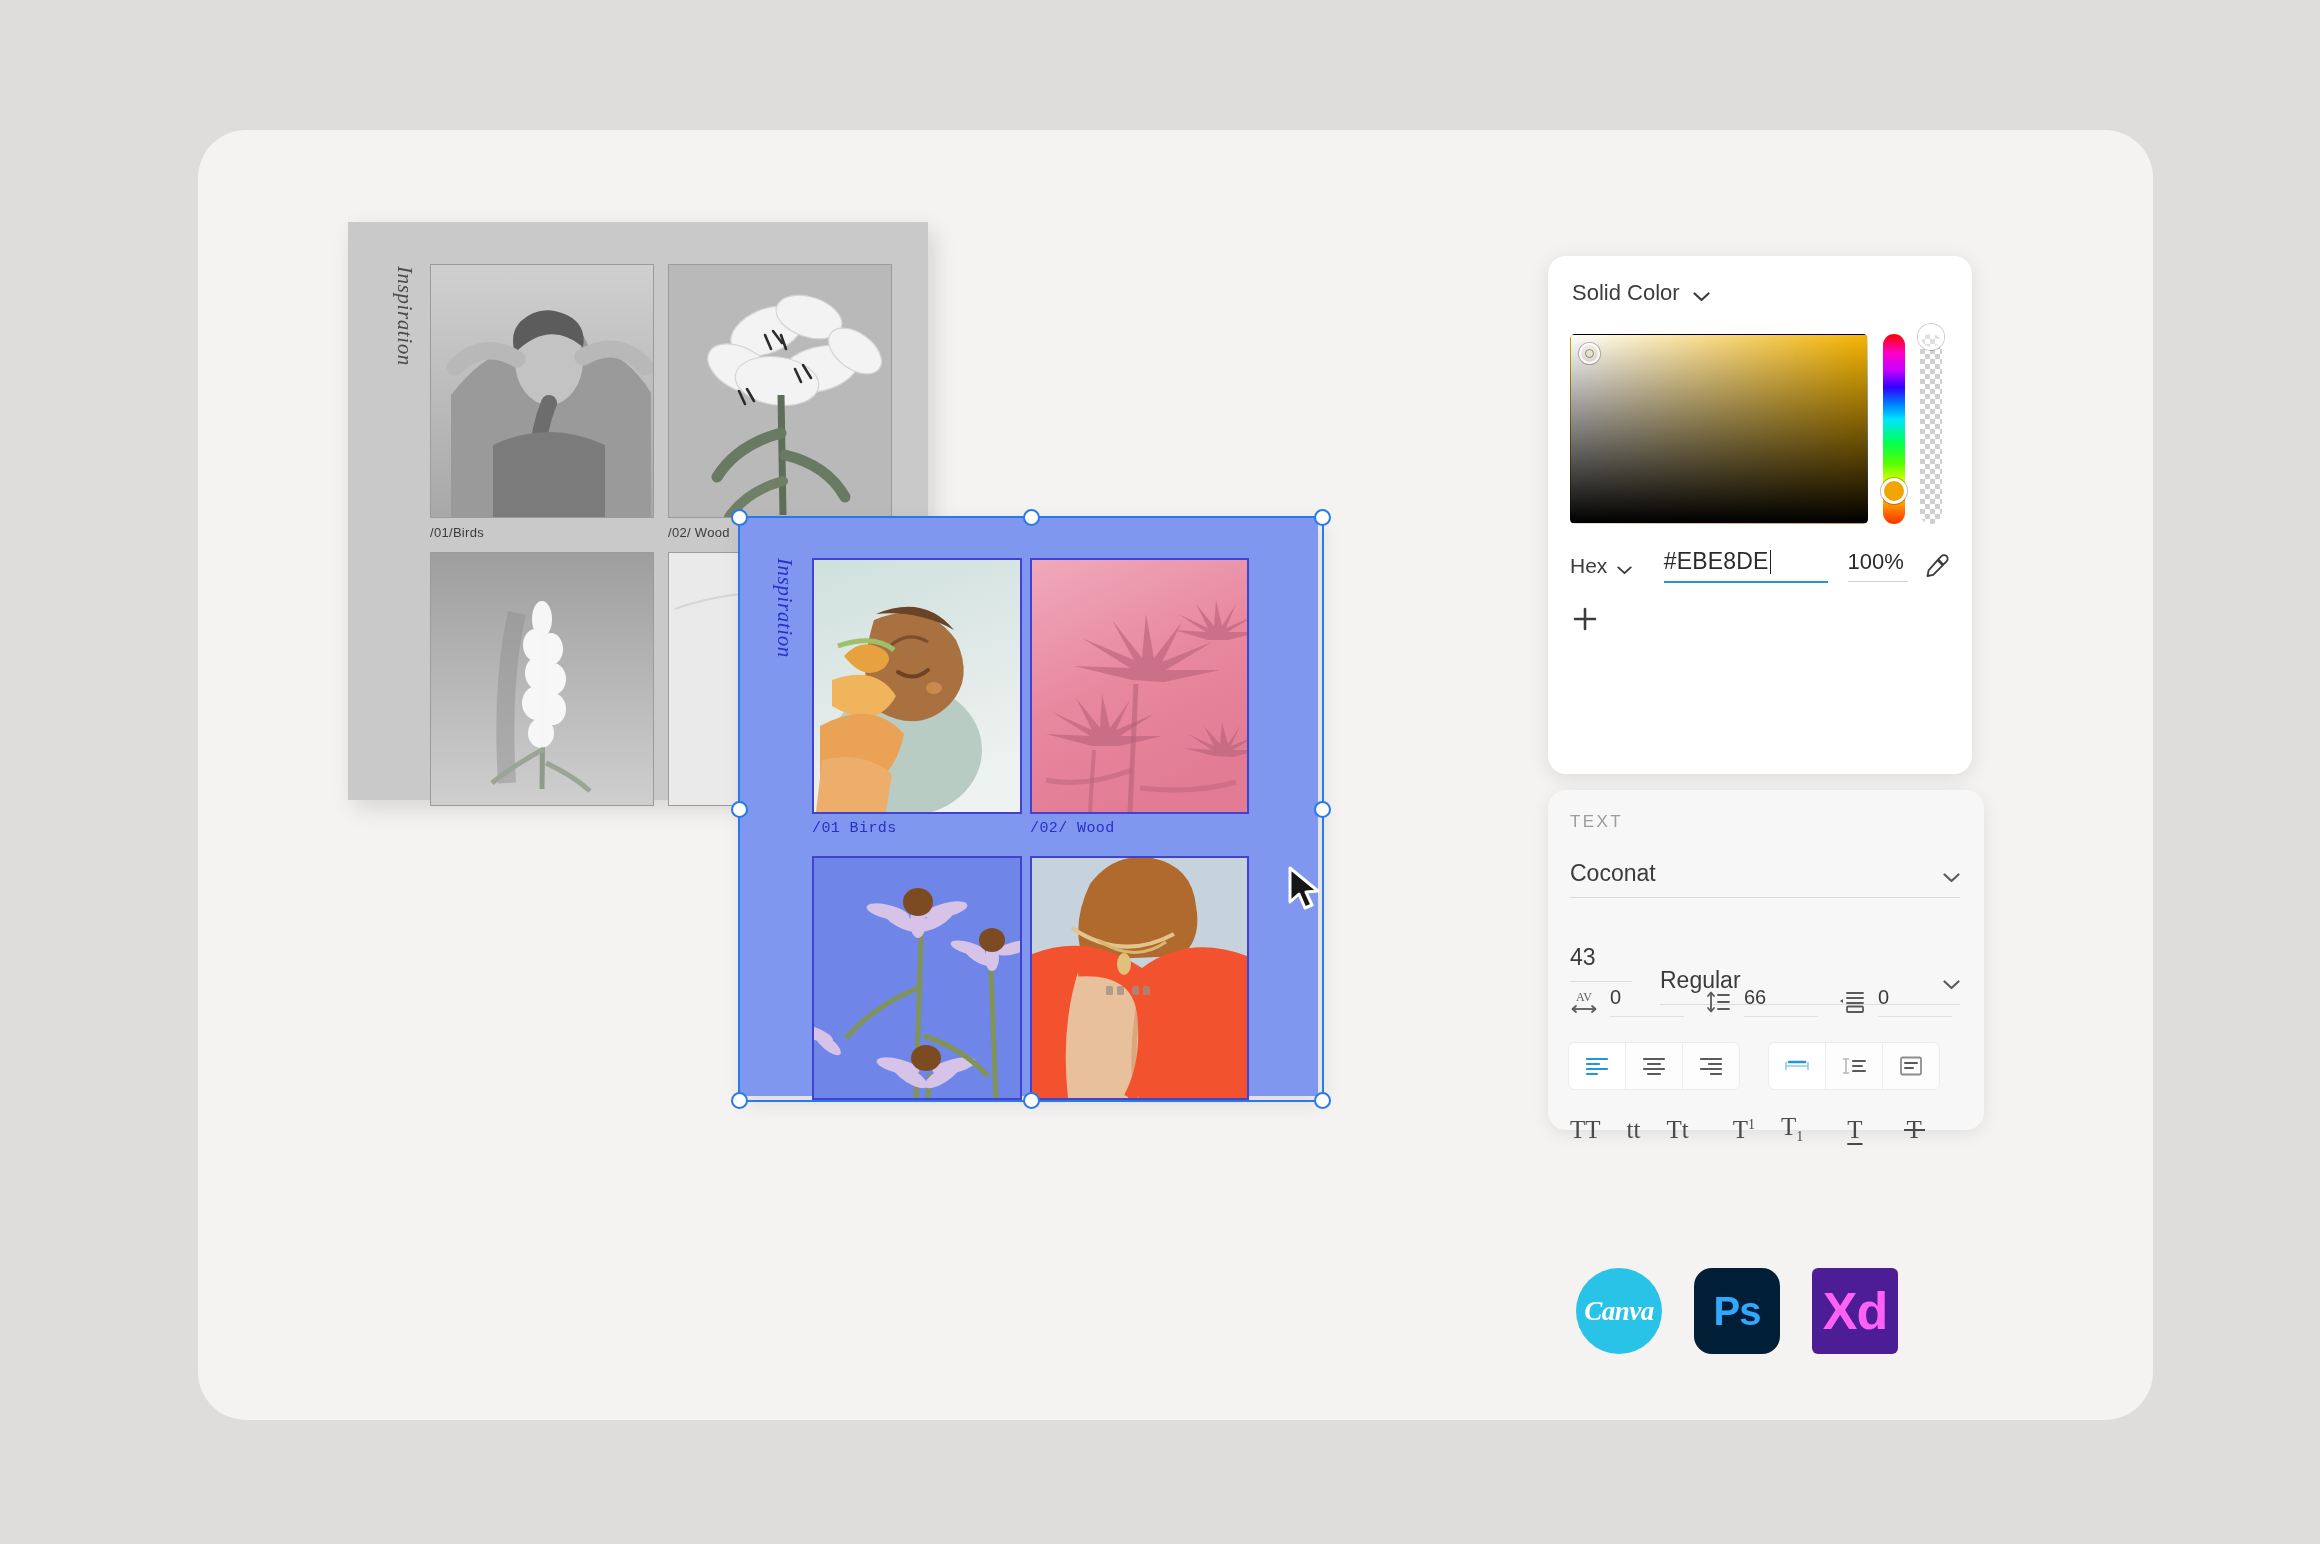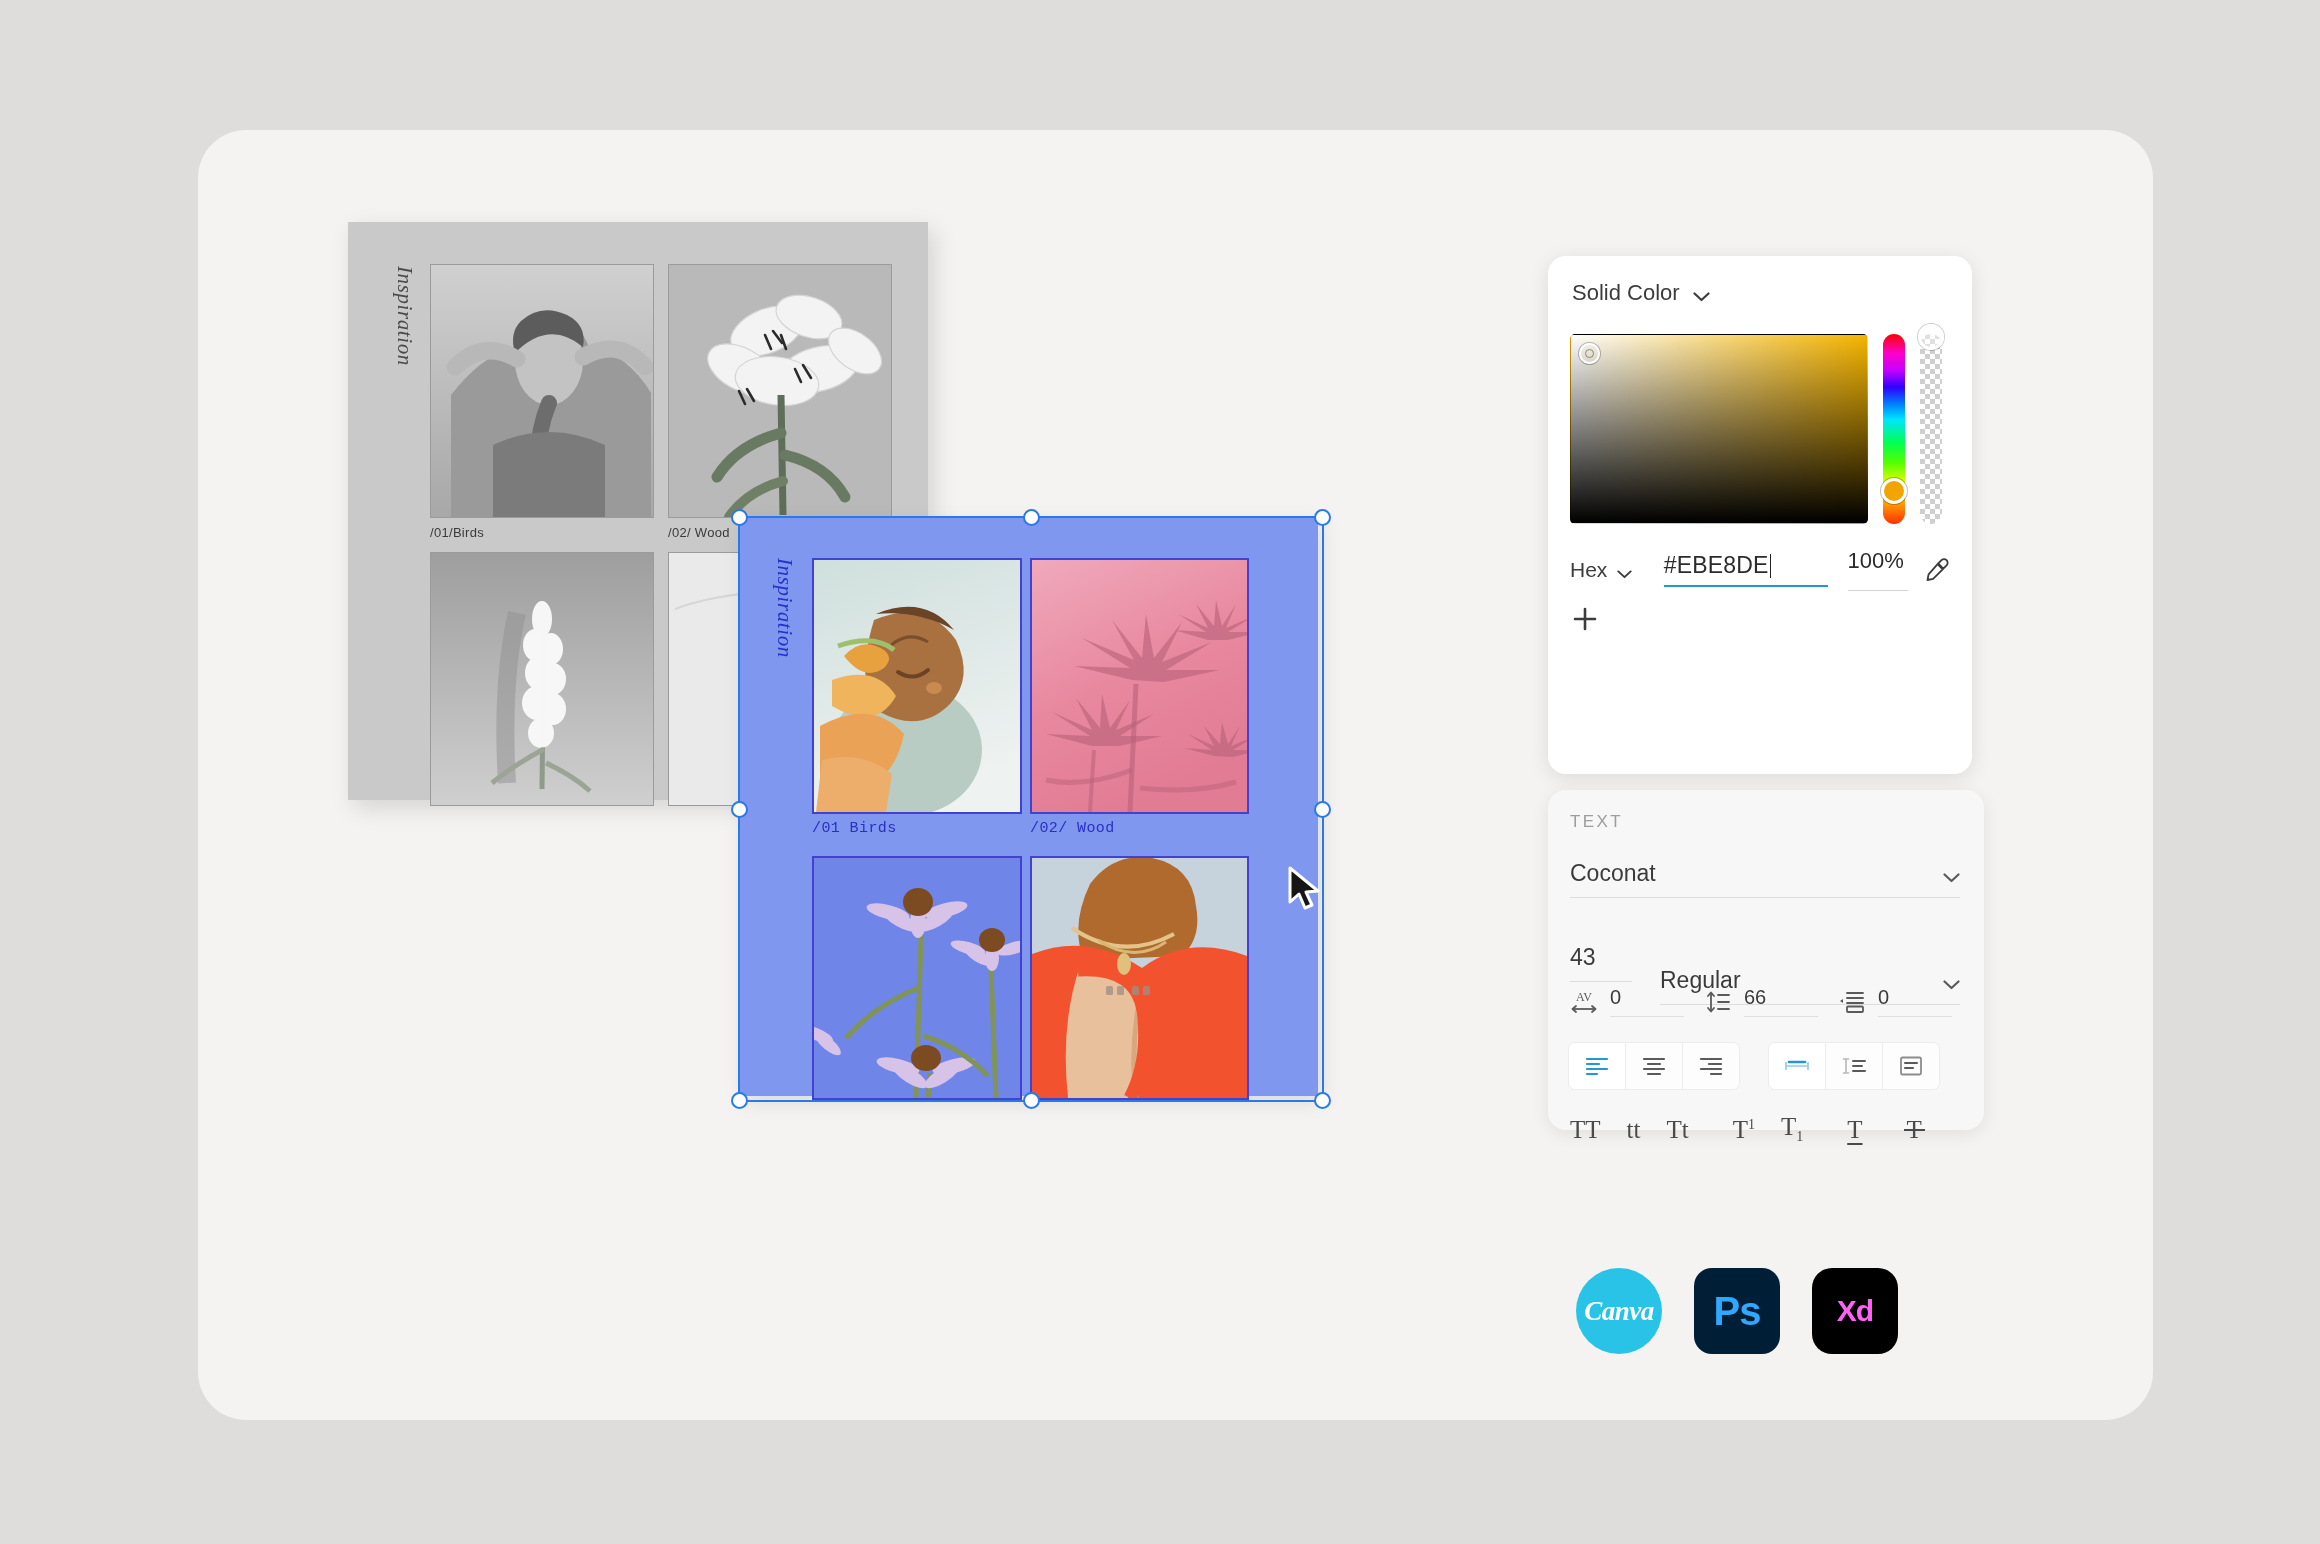--- a/index.html
+++ b/index.html
@@ -328,21 +328,21 @@
     width: 1.5px;
     height: 24px;
     background: #222;
     vertical-align: -5px;
     margin-left: 1px;
   }
   .alpha-field {
     width: 62px;
     margin-left: 20px;
     border-bottom: 1.5px solid #d3d3d3;
-    padding-bottom: 16px;
+    padding-bottom: 6px;
     text-align: left;
   }
   .alpha-value { font-size: 22px; color: #2b2b2b; }
   .eyedropper {
     margin-left: 16px;
     width: 26px;
     height: 26px;
   }
   .add-swatch {
     position: absolute;
@@ -514,24 +514,24 @@
     letter-spacing: -.5px;
   }
   .logo-ps {
     border-radius: 18px;
     background: #001e36;
     color: #31a8ff;
     font-size: 40px;
     letter-spacing: -1px;
   }
   .logo-xd {
-    border-radius: 20px;
-    background: #000000;
+    border-radius: 6px;
+    background: #4c1d95;
     color: #ff61f6;
-    font-size: 30px;
+    font-size: 52px;
     letter-spacing: -1px;
   }
 </style>
 </head>
 <body>
 
 <div id="stage">
 
   <div class="app-card"></div>
 

